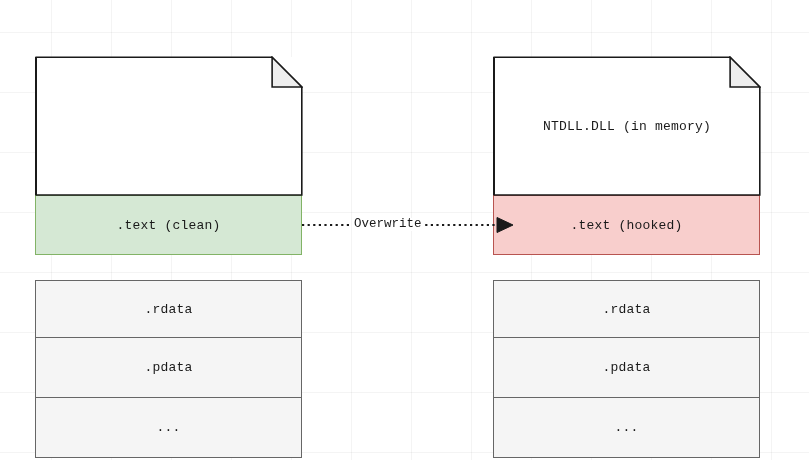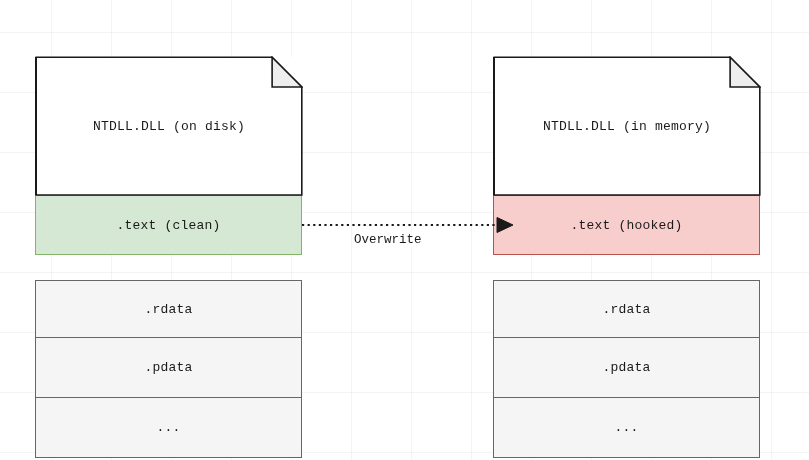--- a/index.html
+++ b/index.html
@@ -116,21 +116,20 @@
 
 <div id="canvas">
 
   <div class="doc" style="left:35px; top:57px; width:267px;">
 
     <div class="doc-head folded" style="height:138px;">
       <svg class="fold-svg" viewBox="0 0 269 140" preserveAspectRatio="none">
         <path d="M1.2,1.2 L238,1.2 L267.8,31 L267.8,139 L1.2,139 Z" fill="#ffffff" stroke="#1a1a1a" stroke-width="1.6"></path>
         <path d="M238,1.2 L267.8,31 L238,31 Z" fill="#eeeeee" stroke="#1a1a1a" stroke-width="1.6" stroke-linejoin="miter"></path>
       </svg>
-      <span class="doc-title">NTDLL.DLL (on disk)</span>
     </div>
 
     <div class="doc-row first-row accent-green" style="height:60px;text-align:right;">
       <span>.text (clean)</span>
     </div>
 
     <div class="doc-row after-accent" style="height:58px;">
       <span>.rdata</span>
     </div>
 
@@ -168,15 +167,15 @@
     <div class="doc-row" style="height:60px;">
       <span>...</span>
     </div>
   </div>
 
   <svg class="connector" style="left:300px; top:208px; width:216px; height:34px;" viewBox="0 0 216 34">
     <line x1="2" y1="17" x2="198" y2="17" stroke="#1a1a1a" stroke-width="2" stroke-dasharray="2.2 3.4" stroke-linecap="butt"></line>
     <path d="M197,9.5 L213,17 L197,24.5 Z" fill="#1a1a1a" stroke="#1a1a1a" stroke-width="1"></path>
   </svg>
 
-  <div class="connector-label" style="left:352px; top:218px;margin-top:16px;">Overwrite</div>
+  <div class="connector-label" style="left:352px; top:218px;">Overwrite</div>
 
 </div>
 
 </body></html>

